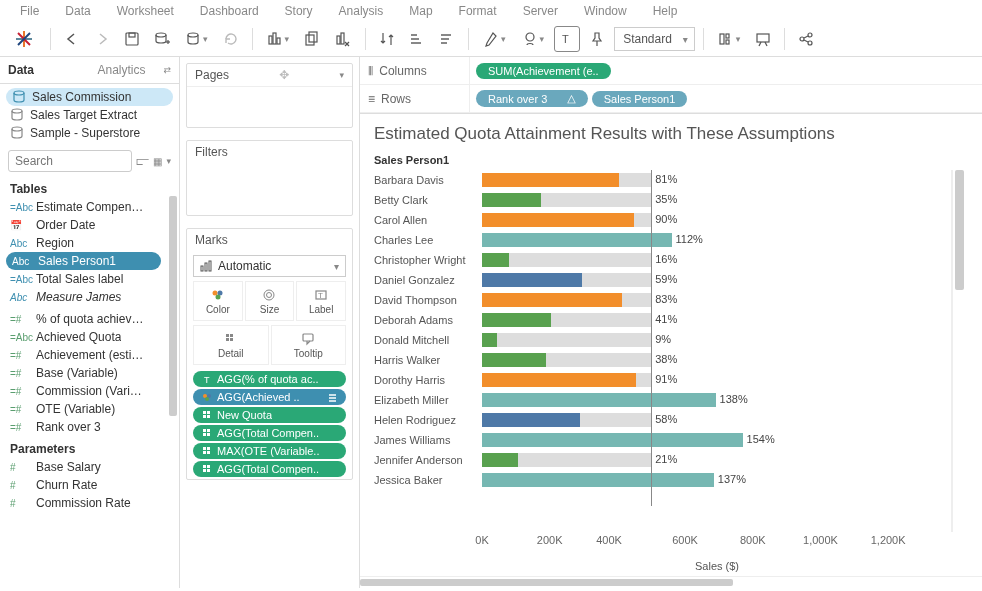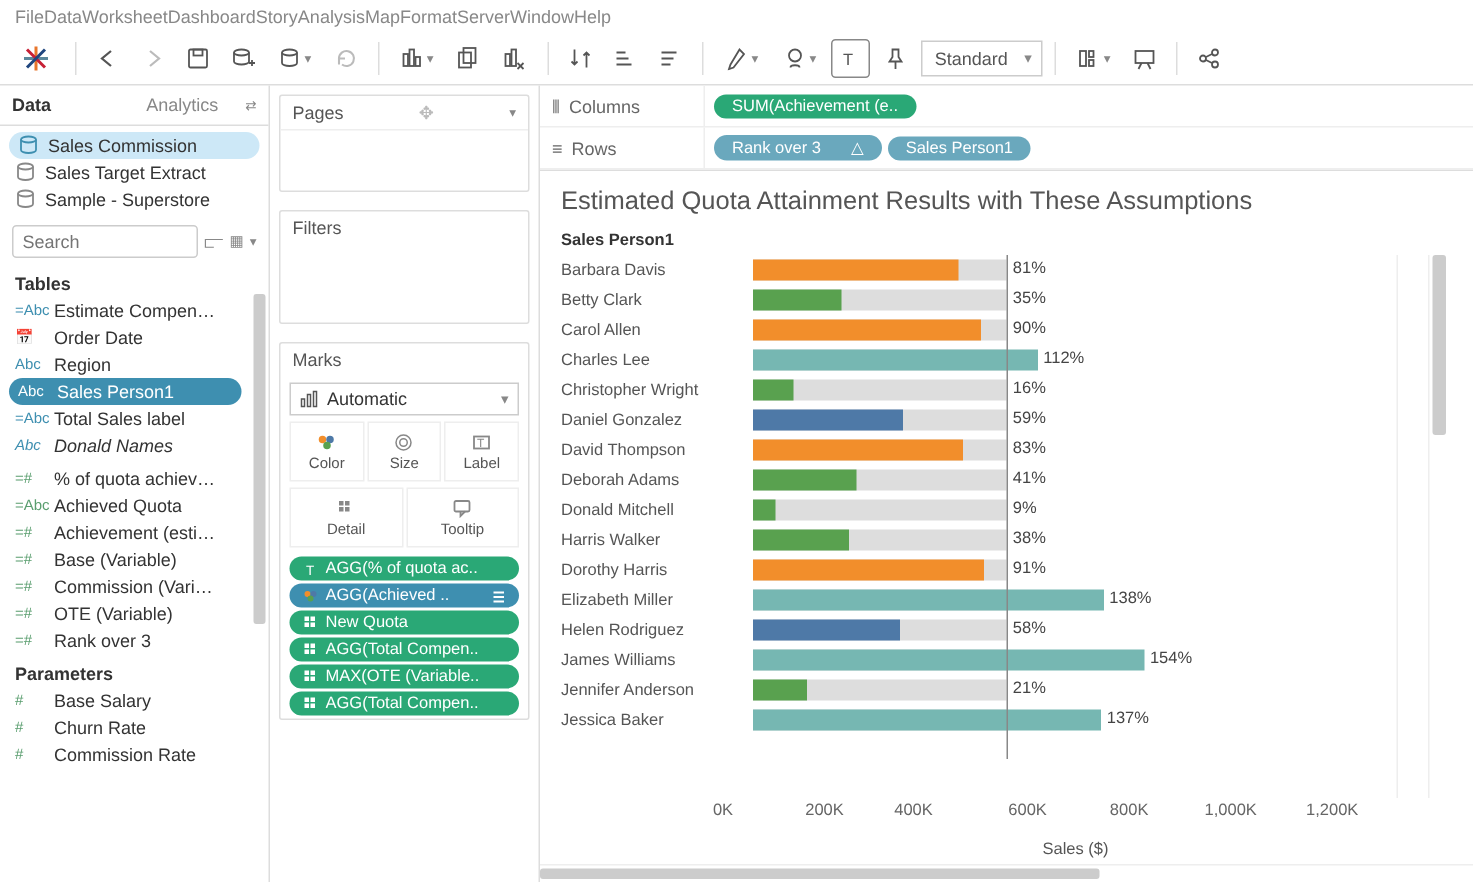--- a/index.html
+++ b/index.html
@@ -1,17 +1,17 @@
 <!DOCTYPE html>
 <html><head>
 <meta charset="utf-8">
 <style>
   * { box-sizing: border-box; margin: 0; padding: 0; font-family: "Segoe UI", Arial, sans-serif; }
   body { background: #fff; width: 982px; height: 591px; overflow: hidden; font-size: 12px; color: #333; }
-  .menubar { display: flex; gap: 0; padding: 4px 10px; color: #888; font-size: 12px; }
+  .menubar { display: flex; gap: 26px; padding: 4px 20px; color: #888; font-size: 12px; }
   .menubar span { cursor: default; }
   .toolbar { display: flex; align-items: center; gap: 4px; padding: 4px 6px; border-bottom: 1px solid #ddd; }
   .toolbar .sep { width: 1px; height: 22px; background: #ddd; margin: 0 4px; }
   .tbtn { width: 26px; height: 26px; display: flex; align-items: center; justify-content: center; color: #555; border-radius: 3px; }
   .tbtn svg { width: 16px; height: 16px; }
   .tbtn.wide { width: auto; padding: 0 6px; gap: 2px; }
   .fit-select { border: 1px solid #ccc; height: 24px; padding: 0 22px 0 8px; font-size: 12px; color: #555; background:#fff; position:relative; display:flex; align-items:center;}
   .fit-select::after { content:"▾"; position:absolute; right:6px; color:#888; font-size:10px;}
   .logo { width:20px; height:20px; margin: 0 8px; }
 
@@ -64,21 +64,21 @@
   .shelf { display: flex; align-items: center; border-bottom: 1px solid #eee; height: 28px; }
   .shelf-label { width: 110px; padding: 0 8px; color: #666; display:flex; align-items:center; gap:6px; border-right:1px solid #eee; height:100%;}
   .shelf-pills { display: flex; gap: 4px; padding: 0 6px; align-items:center;}
   .shelf-pill { border-radius: 11px; padding: 2px 12px; font-size: 11px; color: #fff; display:flex; align-items:center; gap:6px;}
   .shelf-pill.green { background: #2aa876; }
   .shelf-pill.teal { background: #6aa8bd; }
 
   .viz { flex: 1; padding: 10px 16px 4px 14px; position: relative; overflow:hidden; display:flex; flex-direction:column;}
   .viz-title { font-size: 17px; font-weight: 400; color: #555; margin-bottom: 10px; }
   .axis-header { font-size: 11px; font-weight: 600; margin-bottom: 4px; margin-left:0;}
-  .chart-wrap { display:flex; flex:1; overflow:hidden;gap:20px;}
+  .chart-wrap { display:flex; flex:1; overflow:hidden;}
   .ylabels { width: 108px;}
   .yl { height: 20px; display:flex; align-items:center; font-size:11px; color:#555; white-space:nowrap;}
   .bars-area { flex:1; position:relative; border-right:1px solid #eee;}
   .ref-line { position:absolute; top:0; bottom:26px; width:1px; background:#888;}
   .brow { height: 20px; position: relative; display:flex; align-items:center;}
   .brow .bg { position:absolute; left:0; height:14px; background:#ddd; top:3px;}
   .brow .bar { position:absolute; left:0; height:14px; top:3px;}
   .brow .lbl { position:absolute; font-size:11px; color:#444; top:3px;}
   .c-orange { background:#f28e2b; }
   .c-green { background:#59a14f; }
@@ -321,21 +321,21 @@
             <div class="field sel">
               <span class="ficon">Abc</span>
               <span class="ftxt ">Sales Person1</span>
             </div>
             <div class="field ">
               <span class="ficon">=Abc</span>
               <span class="ftxt ">Total Sales label</span>
             </div>
             <div class="field italic">
               <span class="ficon">Abc</span>
-              <span class="ftxt italic">Donald Names</span>
+              <span class="ftxt italic">Measure James</span>
             </div>
           </div>
         <div class="field-list" id="measlist" style="margin-top:4px;">
             <div class="field  meas">
               <span class="ficon">=#</span>
               <span class="ftxt ">% of quota achiev…</span>
             </div>
             <div class="field  meas">
               <span class="ficon">=Abc</span>
               <span class="ftxt ">Achieved Quota</span>

